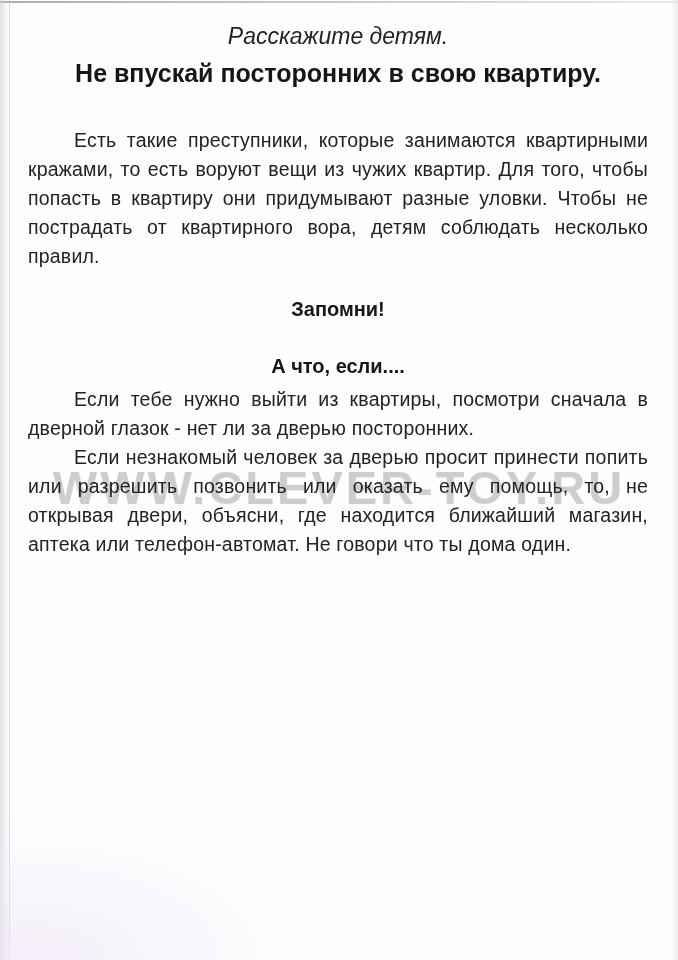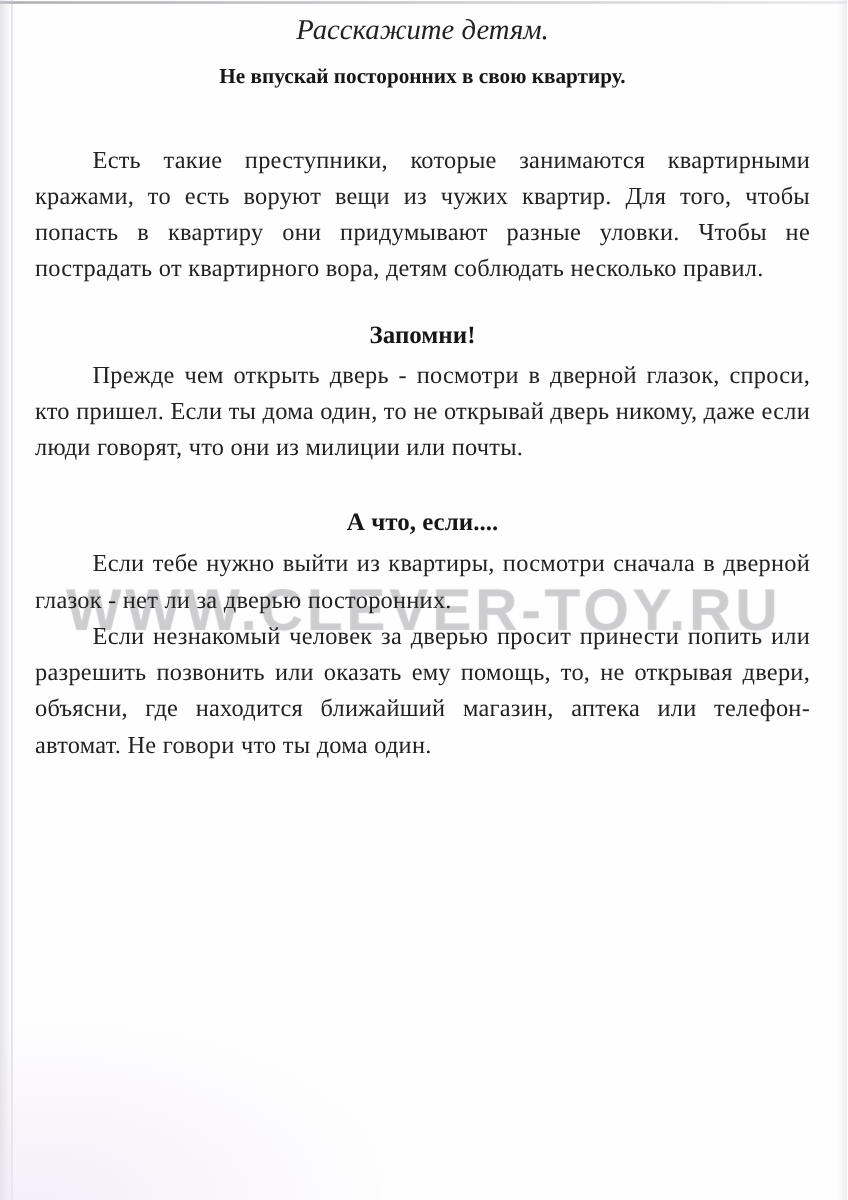--- a/index.html
+++ b/index.html
@@ -30,34 +30,33 @@
     position: absolute; top: 0; bottom: 0; right: 0; width: 8px;
     background: linear-gradient(to left, rgba(215,215,222,0.45), rgba(255,255,255,0));
   }
   .scan-tint-bottom {
     position: absolute; left: 0; bottom: 0; width: 45%; height: 140px;
     background: radial-gradient(ellipse at 10% 100%, rgba(236,226,245,0.55), rgba(255,255,255,0) 75%);
   }
   .content {
     position: relative;
     z-index: 1;
-    padding: 10px 30px 0 28px;
-    font-family: Liberation Serif, serif;
+    padding: 22px 30px 0 28px;
   }
   .kicker {
     text-align: center;
     font-style: italic;
     font-size: 23px;
     line-height: 28px;
     color: #222;
   }
   .doc-title {
     text-align: center;
     font-weight: bold;
-    font-size: 17px;
+    font-size: 25px;
     line-height: 30px;
     margin-top: 8px;
     color: #161616;
   }
   p.body-par {
     font-size: 19.5px;
     line-height: 29px;
     text-align: justify;
     text-align-last: left;
     text-indent: 46px;
@@ -105,21 +104,20 @@
   <div class="content">
 
     <div class="kicker">Расскажите детям.</div>
 
     <div class="doc-title">Не впускай посторонних в свою квартиру.</div>
 
     <p class="body-par intro">Есть такие преступники, которые занимаются квартирными кражами, то есть воруют вещи из чужих квартир. Для того, чтобы попасть в квартиру они придумывают разные уловки. Чтобы не пострадать от квартирного вора, детям соблюдать несколько правил.</p>
 
     <div class="section-heading heading-zapomni">Запомни!</div>
 
-    <p class="body-par">Прежде чем открыть дверь - посмотри в дверной глазок, спроси, кто пришел. Если ты дома один, то не открывай дверь никому, даже если люди говорят, что они из милиции или почты.</p>
 
     <div class="section-heading heading-chto-esli">А что, если....</div>
 
     <p class="body-par">Если тебе нужно выйти из квартиры, посмотри сначала в дверной глазок - нет ли за дверью посторонних.</p>
 
     <p class="body-par">Если незнакомый человек за дверью просит принести попить или разрешить позвонить или оказать ему помощь, то, не открывая двери, объясни, где находится ближайший магазин, аптека или телефон-автомат. Не говори что ты дома один.</p>
 
   </div>
 </div>
 

